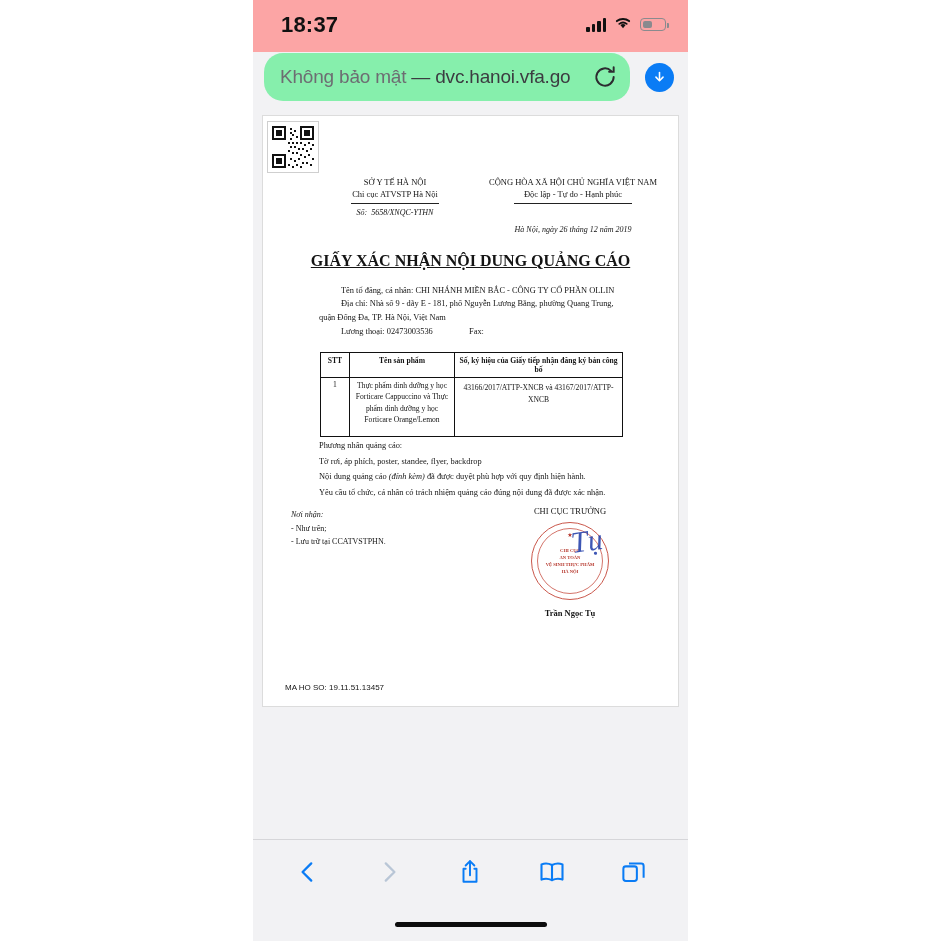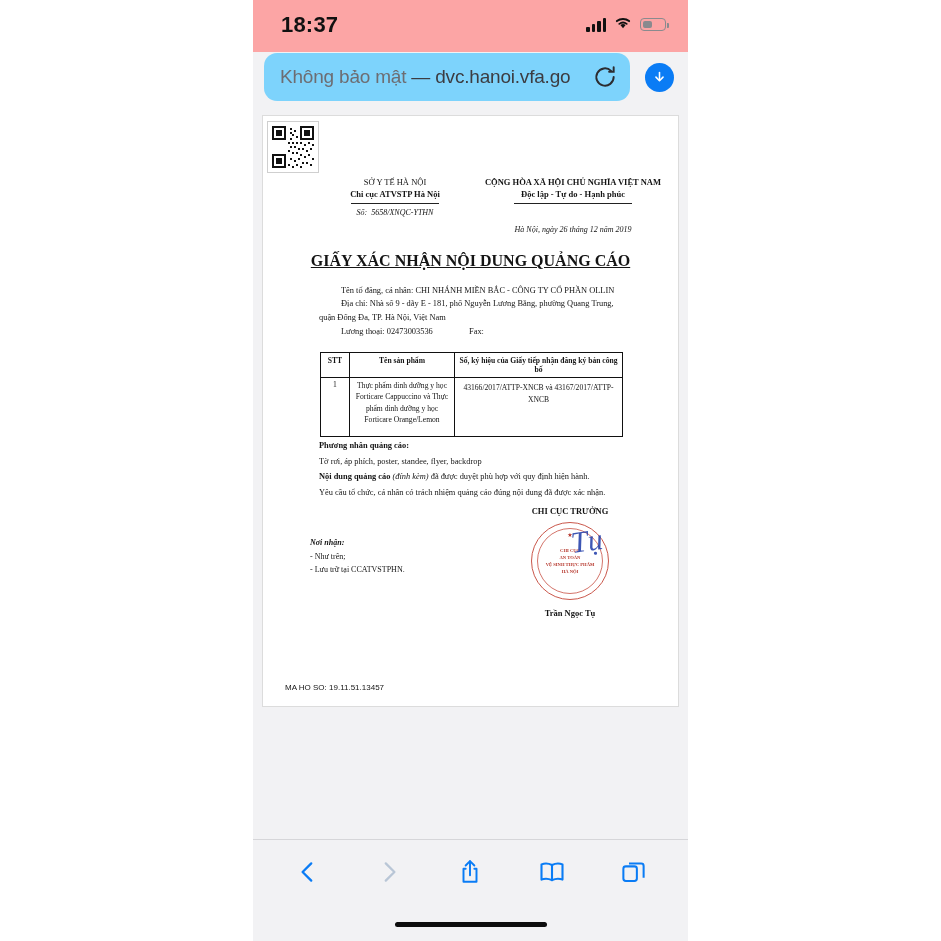--- a/index.html
+++ b/index.html
@@ -94,22 +94,22 @@
     position: relative;
     height: 58px;
     background: #f2f2f4;
   }
   #urlbar {
     position: absolute;
     left: 11px;
     top: 1px;
     width: 366px;
     height: 48px;
-    background: #7dd3fc;
-    border-radius: 13px;
+    background: #86efac;
+    border-radius: 19px;
     display: flex;
     align-items: center;
     box-sizing: border-box;
     padding: 0 12px 0 16px;
     overflow: hidden;
     justify-content: center;
   }
   #url-text {
     font-size: 19px;
     color: #3c3c41;
@@ -175,21 +175,21 @@
   #qr svg { display: block; }
   .hdr {
     position: absolute;
     top: 60px;
     font-size: 8.5px;
     text-align: center;
     line-height: 1.45;
   }
   #hdr-left { left: 52px; width: 160px; }
   #hdr-right { left: 210px; width: 200px; }
-  .b { font-weight: bold; }
+  .b { font-weight: normal; }
   .i { font-style: italic; }
   .uline {
     display: block;
     width: 88px;
     height: 1px;
     background: #222;
     margin: 2px auto 0;
   }
   .uline.wide { width: 118px; }
   #so-line {
@@ -249,24 +249,23 @@
     position: absolute;
     top: 322px;
     left: 56px;
     width: 310px;
     font-size: 8.4px;
     line-height: 1.85;
   }
   #noinhan {
     position: absolute;
     top: 392px;
-    left: 47px;
+    left: 28px;
     font-size: 8px;
     line-height: 1.7;
-    margin-top: 28px;
   }
   #sign {
     position: absolute;
     top: 390px;
     left: 232px;
     width: 150px;
     text-align: center;
     font-size: 8.5px;
   }
   #stamp {

